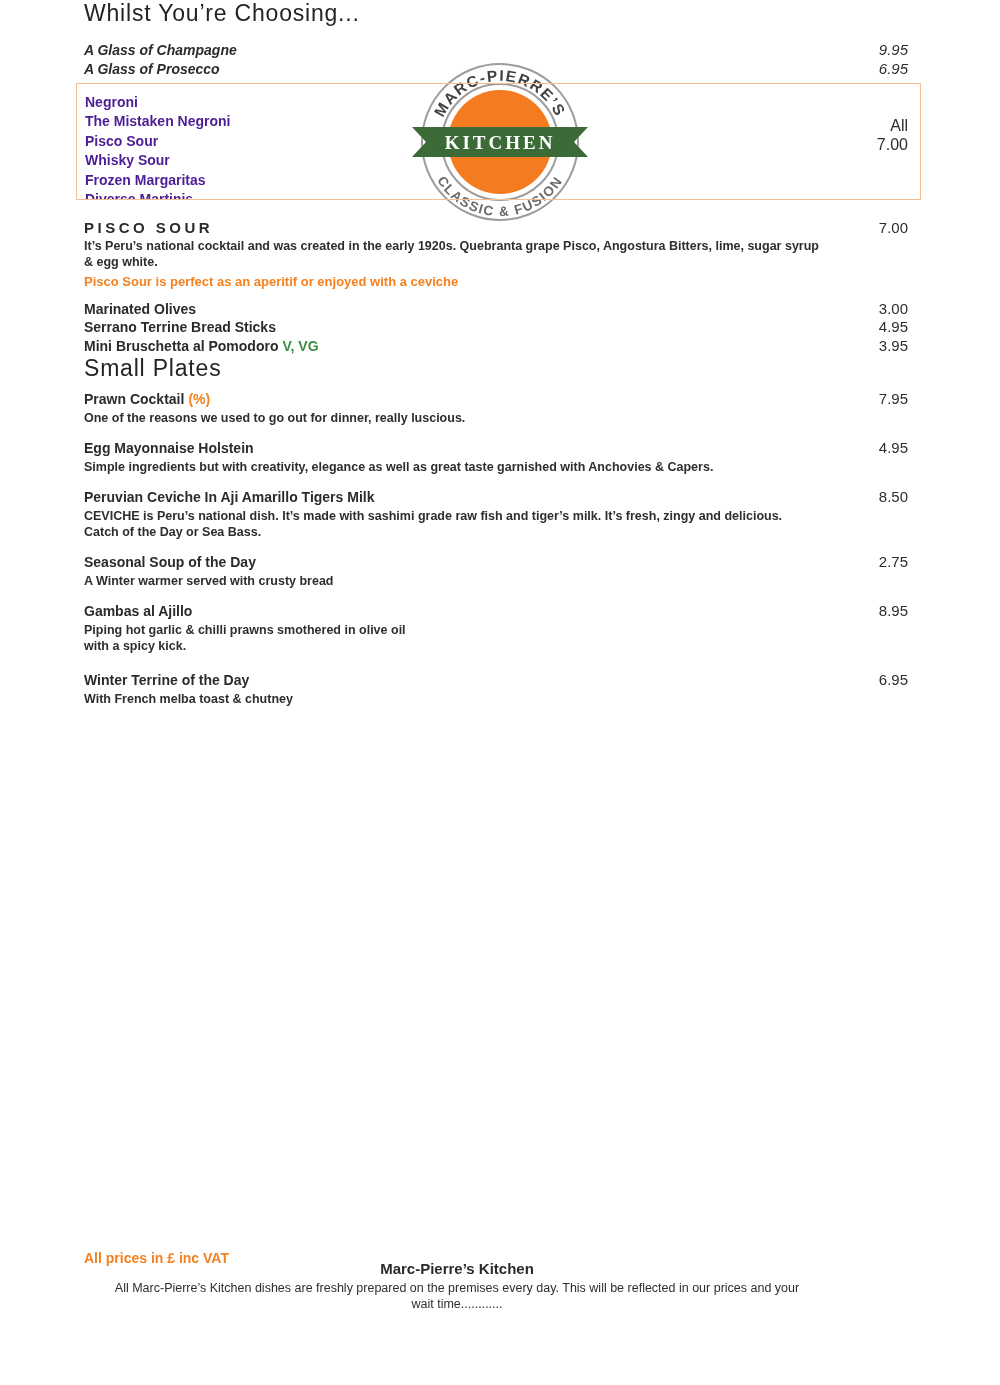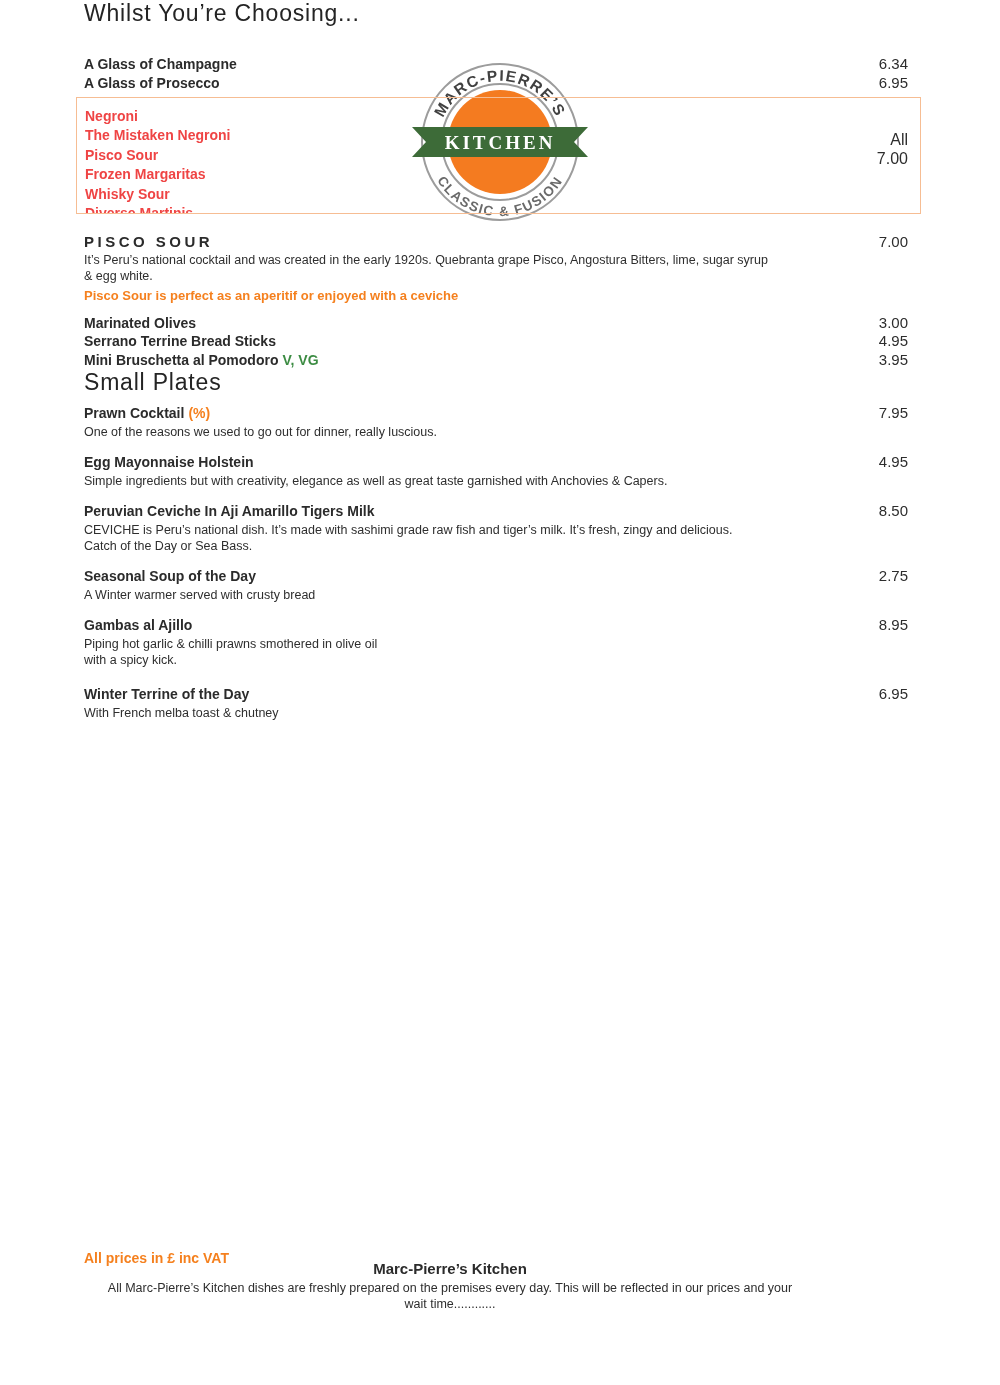--- a/index.html
+++ b/index.html
@@ -15,55 +15,55 @@
   .content { position:absolute; left:84px; top:0; width:824px; }
   h1.section-heading {
     margin:0; font-size:23px; font-weight:400; letter-spacing:0.8px;
     color:#242424;
   }
   .heading-whilst { margin-top:300px; }
   .heading-small-plates { margin-top:93px; }
   .row { display:flex; align-items:baseline; }
   .row .name { flex:1; font-weight:700; font-size:14px; color:#2b2b2b; }
   .row .price { font-weight:400; font-size:15px; color:#2d2d2d; white-space:nowrap; text-align:right; }
-  .drinks { margin-top:28px; }
+  .drinks { margin-top:14px;font-style:italic; }
   .drinks .row { line-height:17.5px; }
   
   .cocktail-box {
     position:relative; box-sizing:border-box;
     margin:5px -13px 0 -8px;
     padding:9px 13px 0 8px;
     border:1.5px solid #f6bd93;
     height:117px; overflow:hidden;
   }
-  .cocktail-box .citem { font-weight:700; font-size:14px; line-height:19.4px; color:#ef4444; }
+  .cocktail-box .citem { font-weight:700; font-size:14px; line-height:19.4px; color:#4c1d95; }
   .box-prices {
     position:absolute; right:12px; top:32px;
     text-align:right; font-size:16px; line-height:19.4px; color:#2d2d2d;
   }
   
   .pisco-row { margin-top:19px; }
   .pisco-row .name { font-size:15px; letter-spacing:3.5px; font-weight:600; }
   .desc {
     margin-top:2px; font-size:12.5px; line-height:16px;
-    font-weight:400; color:#2e2e2e; white-space:pre-line;
+    font-weight:700; color:#2e2e2e; white-space:pre-line;
   }
   .note { margin-top:4px; font-size:13px; font-weight:600; color:#f5801e; }
   .nibbles { margin-top:11px; }
   .nibbles .row { line-height:17.3px; }
   .tag-green { color:#3c8c43; font-weight:700; }
   .tag-orange { color:#f5801e; font-weight:700; }
   .tag { margin-left:4px; }
   
   .sp-item { margin-top:13px; }
   .sp-item.first { margin-top:8px; }
   .sp-item.gap-lg { margin-top:17px; }
   .sp-item .row { line-height:17px;justify-content:flex-end; }
   
-  .footer { position:absolute; left:5px; top:1260px; width:890px; text-align:center; }
+  .footer { position:absolute; left:12px; top:1260px; width:890px; text-align:center; }
   .footer .f-title { font-size:15px; font-weight:700; color:#2b2b2b; }
   .footer .f-line {
     margin-top:3px; font-size:12.5px; line-height:16px; color:#2e2e2e;
     white-space:pre-line;
   }
   .vat { position:absolute; left:84px; top:1250px; font-size:14px; font-weight:700; color:#f5801e; }
   
   .arc-text { font-family:"Liberation Sans", sans-serif; font-weight:700; }
   .banner-text { font-family:"Liberation Serif", serif; font-weight:700; }
 </style>
@@ -92,34 +92,34 @@
     </svg>
   </div>
 
   <div class="content">
 
     <h1 class="section-heading heading-whilst">Whilst You’re Choosing...</h1>
 
     <div class="drinks">
       <div class="row">
         <span class="name">A Glass of Champagne</span>
-        <span class="price">6.34</span>
+        <span class="price">9.95</span>
       </div>
       <div class="row">
         <span class="name">A Glass of Prosecco</span>
         <span class="price">6.95</span>
       </div>
     </div>
 
     <div class="cocktail-box">
       <div class="citem">Negroni</div>
       <div class="citem">The Mistaken Negroni</div>
       <div class="citem">Pisco Sour</div>
+      <div class="citem">Whisky Sour</div>
       <div class="citem">Frozen Margaritas</div>
-      <div class="citem">Whisky Sour</div>
       <div class="citem">Diverse Martinis</div>
       <div class="box-prices">
         <div>All</div>
         <div>7.00</div>
       </div>
     </div>
 
     <div class="row pisco-row">
       <span class="name">PISCO SOUR</span>
       <span class="price">7.00</span>

